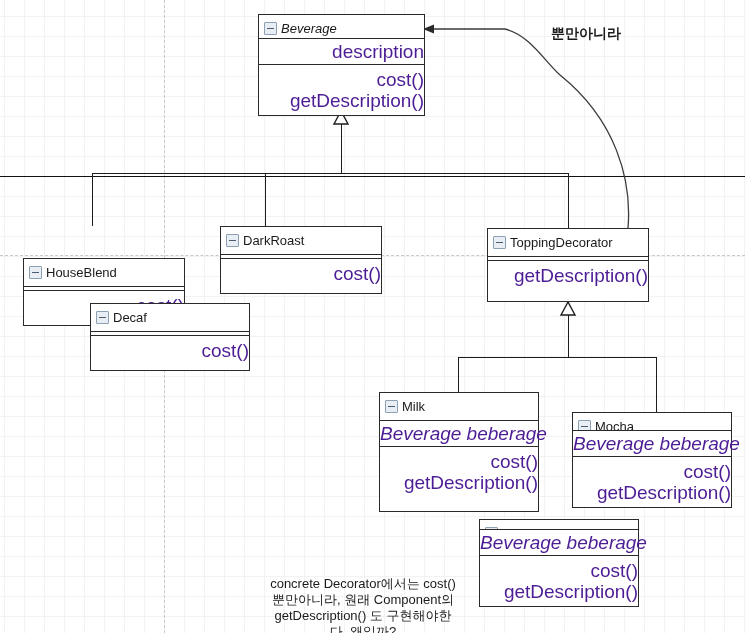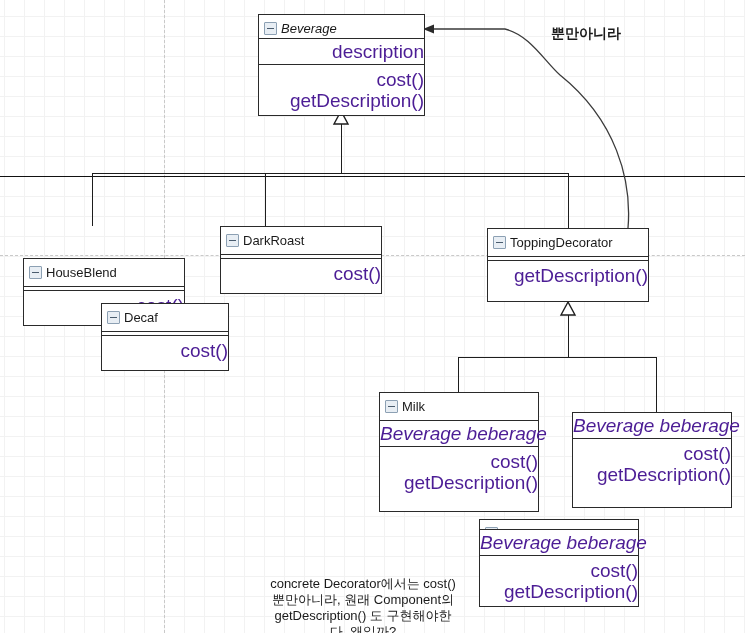--- a/index.html
+++ b/index.html
@@ -214,21 +214,21 @@
     <div class="uml-title">
       <span class="collapse-icon"></span>
       <span>DarkRoast</span>
     </div>
     <div class="uml-attrs empty-sep"></div>
     <div class="uml-ops">
       <div class="uml-row">cost()</div>
     </div>
   </div>
 
-  <div class="uml-class" style="left:101px; top:303px; width:128px; height:68px;">
+  <div class="uml-class" style="left:90px; top:303px; width:160px; height:68px;">
     <div class="uml-title">
       <span class="collapse-icon"></span>
       <span>Decaf</span>
     </div>
     <div class="uml-attrs empty-sep"></div>
     <div class="uml-ops">
       <div class="uml-row">cost()</div>
     </div>
   </div>
 
@@ -251,20 +251,24 @@
     <div class="uml-attrs">
       <div class="uml-row italic">Beverage beberage</div>
     </div>
     <div class="uml-ops">
       <div class="uml-row">cost()</div>
       <div class="uml-row">getDescription()</div>
     </div>
   </div>
 
   <div class="uml-class" style="left:572px; top:412px; width:160px; height:96px;">
+    <div class="uml-title">
+      <span class="collapse-icon"></span>
+      <span>Mocha</span>
+    </div>
     <div class="uml-attrs">
       <div class="uml-row italic">Beverage beberage</div>
     </div>
     <div class="uml-ops">
       <div class="uml-row">cost()</div>
       <div class="uml-row">getDescription()</div>
     </div>
   </div>
 
   <div class="uml-class" style="left:479px; top:519px; width:160px; height:88px;">

